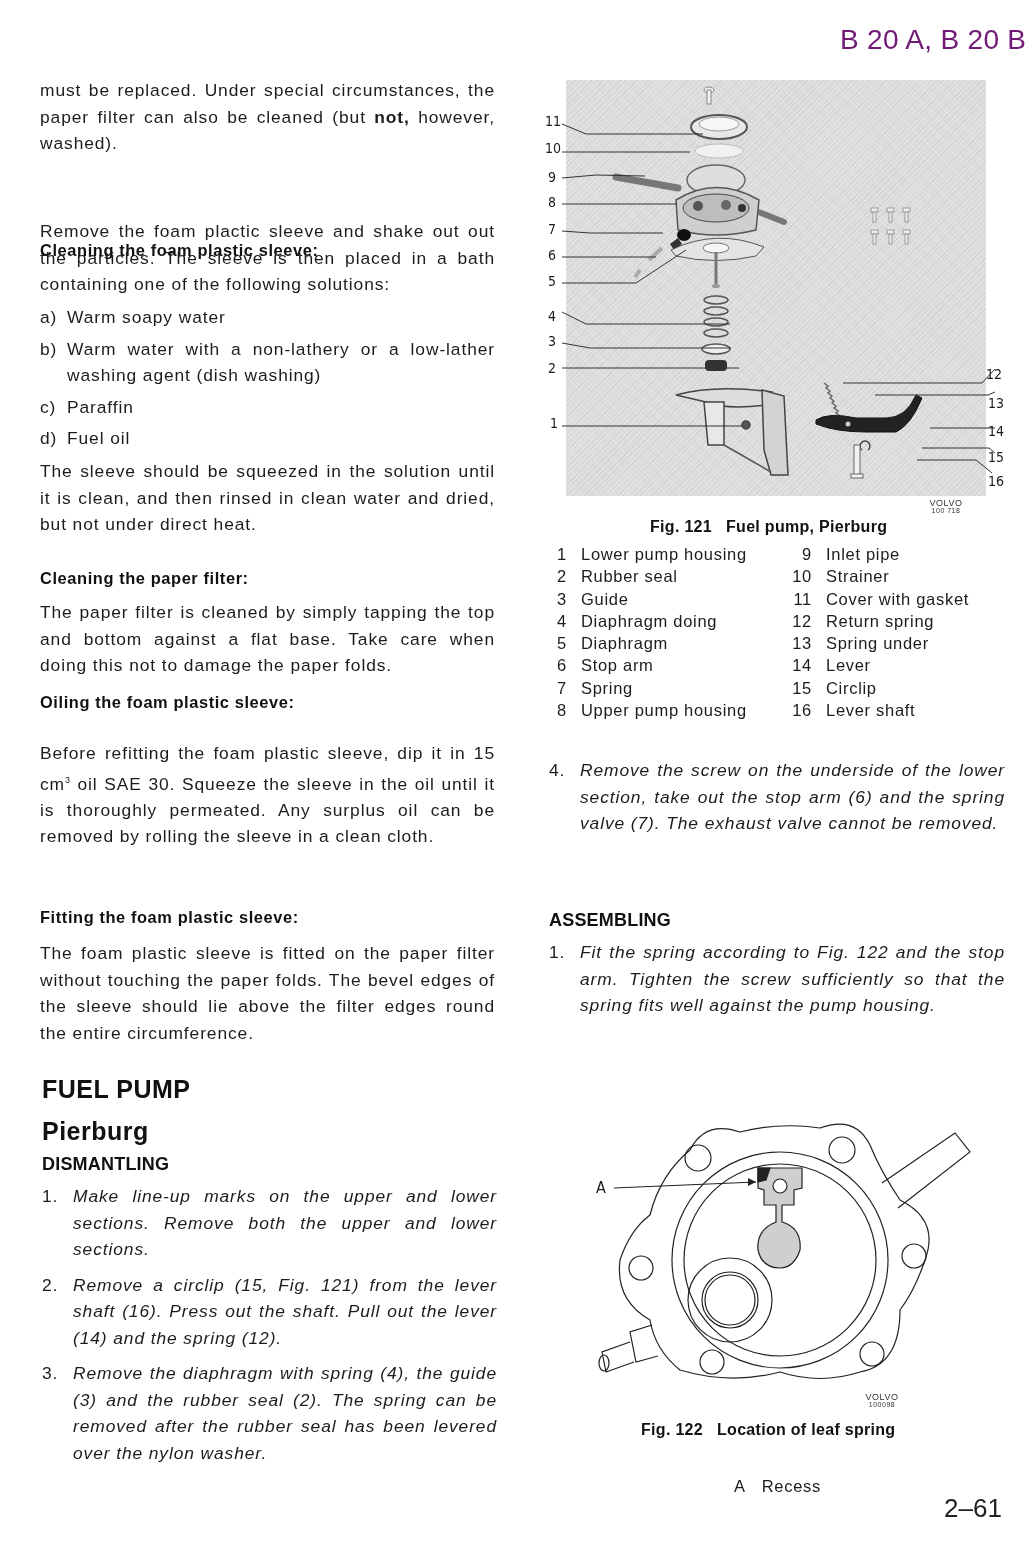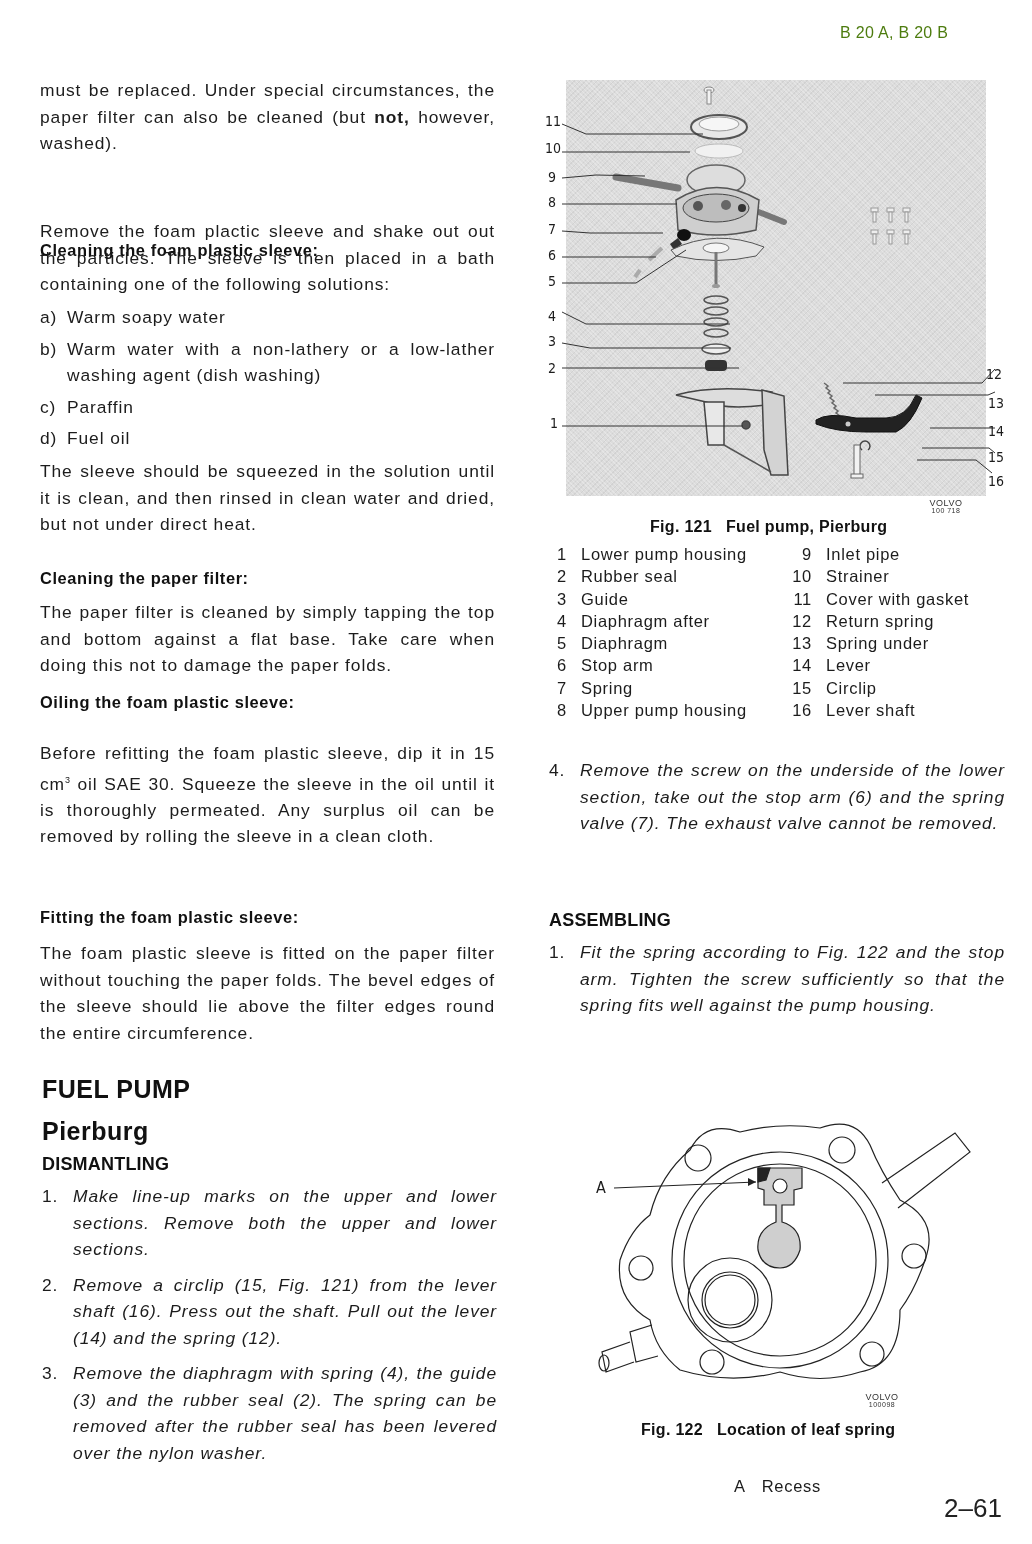--- a/index.html
+++ b/index.html
@@ -7,21 +7,21 @@
     width: 1032px; height: 1544px; position: relative; overflow: hidden;
     font-family: "Liberation Sans", "DejaVu Sans", sans-serif;
     color: #1c1c1c;
   }
   .abs { position: absolute; }
   .body-text { font-size: 17.4px; line-height: 26.5px; letter-spacing: 0.9px; text-align: justify; }
   .body-text .last { text-align-last: left; }
   .subhead { font-size: 16.4px; font-weight: bold; letter-spacing: 0.6px; color: #111; }
   .section-title { font-size: 25px; font-weight: bold; color: #111; letter-spacing: 0.5px; }
   .caps-head { font-size: 18px; font-weight: bold; color: #111; letter-spacing: 0.2px; }
-  .page-header { font-size: 16px; color: #4d7c0f; letter-spacing: 0.3px; }
+  .page-header { font-size: 28px; color: #701a75; letter-spacing: 0.3px; }
   .page-number { font-size: 26px; color: #222; }
 
   .lettered { display: flex; }
   .lettered .lbl { width: 27px; flex: none; }
   .lettered .txt { flex: 1; }
 
   .numbered { display: flex; }
   .numbered .num { width: 31px; flex: none; }
   .numbered .txt { flex: 1; text-align: justify; font-style: italic; }
 
@@ -269,21 +269,21 @@
       <span class="t2">Strainer</span>
   </div>
   <div class="row">
     <span class="n1">3</span>
       <span class="t1">Guide</span>
     <span class="n2">11</span>
       <span class="t2">Cover with gasket</span>
   </div>
   <div class="row">
     <span class="n1">4</span>
-      <span class="t1">Diaphragm after</span>
+      <span class="t1">Diaphragm doing</span>
     <span class="n2">12</span>
       <span class="t2">Return spring</span>
   </div>
   <div class="row">
     <span class="n1">5</span>
       <span class="t1">Diaphragm</span>
     <span class="n2">13</span>
       <span class="t2">Spring under</span>
   </div>
   <div class="row">

